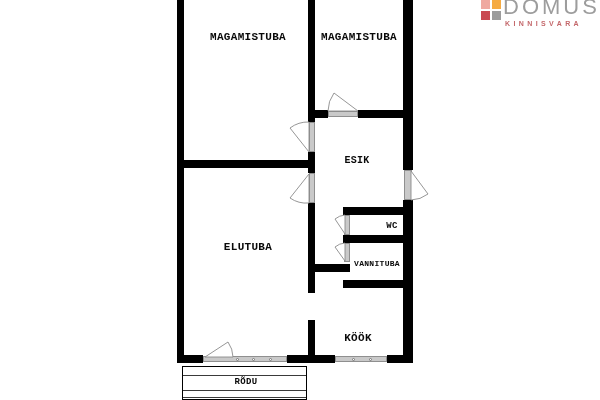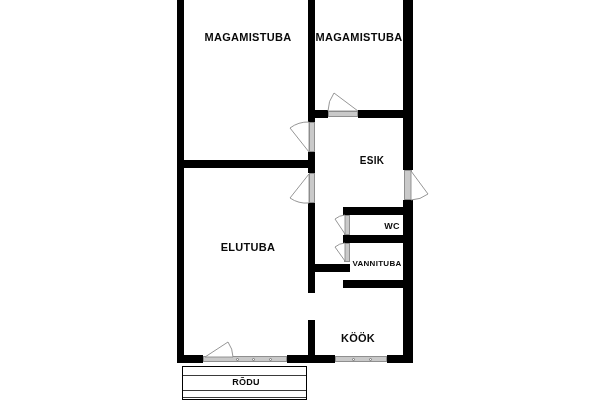--- a/index.html
+++ b/index.html
@@ -3,21 +3,21 @@
 <meta charset="utf-8">
 <style>
   html,body{margin:0;padding:0;background:#fff;}
   .stage{position:relative;width:600px;height:400px;background:#ffffff;overflow:hidden;
          font-family:"Liberation Sans",sans-serif;}
   .wall{position:absolute;background:#000;}
   .door-frame{position:absolute;background:#c9c9c9;border:1px solid #8f8f8f;box-sizing:border-box;}
   .win-dot{position:absolute;width:3px;height:3px;border:1px solid #777;border-radius:50%;background:#fff;box-sizing:border-box;}
   #arc-layer{position:absolute;left:0;top:0;width:600px;height:400px;}
   .room-label{position:absolute;transform:translate(-50%,-50%);font-weight:bold;color:#0a0a0a;
-              letter-spacing:0.3px;white-space:nowrap;}
+              letter-spacing:0.3px;white-space:nowrap;font-family:Liberation Mono, monospace;}
   .room-label.bg{background:#fff;padding:0 4px;text-align:right;}
   .balcony{position:absolute;border:1.5px solid #000;box-sizing:border-box;background:#fff;}
   .balcony-line{position:absolute;left:0;width:100%;height:1px;background:#3a3a3a;}
   .logo{position:absolute;}
   .logo-squares{position:absolute;}
   .logo-sq{position:absolute;width:9px;height:9px;}
   .brand{position:absolute;font-size:22px;letter-spacing:3px;font-weight:normal;line-height:1;}
   .tagline{position:absolute;font-size:7px;font-weight:bold;letter-spacing:3.4px;line-height:1;}
 </style>
 </head>
@@ -66,21 +66,31 @@
       <path d="M 309 152 L 290 128 A 30 30 0 0 1 309 122 Z" fill="#ffffff" stroke="#8a8a8a" stroke-width="0.9"></path>
       <path d="M 309 174 L 290 198 A 29 29 0 0 0 309 203 Z" fill="#ffffff" stroke="#8a8a8a" stroke-width="0.9"></path>
       <path d="M 411 171 L 428 194 A 29 29 0 0 1 411 200 Z" fill="#ffffff" stroke="#8a8a8a" stroke-width="0.9"></path>
       <path d="M 345 234 L 335 219 A 18 18 0 0 1 345 215 Z" fill="#ffffff" stroke="#8a8a8a" stroke-width="0.9"></path>
       <path d="M 345 261 L 335 247 A 17 17 0 0 1 345 243 Z" fill="#ffffff" stroke="#8a8a8a" stroke-width="0.9"></path>
       <path d="M 205 357 L 228 342 A 27 27 0 0 1 233 357 Z" fill="#ffffff" stroke="#8a8a8a" stroke-width="0.9"></path>
     </svg>
   <div id="labels-layer">
       <div class="room-label" style="left: 248px; top: 37px; font-size: 11px;">MAGAMISTUBA</div>
       <div class="room-label" style="left: 359px; top: 37px; font-size: 11px;">MAGAMISTUBA</div>
-      <div class="room-label" style="left: 372px; top: 160px; font-size: 10px;">ESIK</div>
+      <div class="room-label" style="left: 357px; top: 160px; font-size: 10px;">ESIK</div>
       <div class="room-label" style="left: 392px; top: 226px; font-size: 9px;">WC</div>
       <div class="room-label" style="left: 377px; top: 263px; font-size: 8px;">VANNITUBA</div>
       <div class="room-label" style="left: 248px; top: 247px; font-size: 11px;">ELUTUBA</div>
       <div class="room-label" style="left: 358px; top: 338px; font-size: 11px;">KÖÖK</div>
       <div class="room-label bg" style="left: 246px; top: 382px; font-size: 9px;">RÕDU</div>
     </div>
 
+  <div class="logo" style="left:481px;top:0;width:119px;height:30px;">
+    <div class="logo-squares" id="logo-squares" style="left:0;top:0;width:20px;height:20px;">
+        <div class="logo-sq" style="left: 0px; top: 0px; background: rgb(239, 169, 160);"></div>
+        <div class="logo-sq" style="left: 11px; top: 0px; background: rgb(245, 171, 67);"></div>
+        <div class="logo-sq" style="left: 0px; top: 11px; background: rgb(201, 74, 82);"></div>
+        <div class="logo-sq" style="left: 11px; top: 11px; background: rgb(156, 156, 156);"></div>
+      </div>
+    <div class="brand" style="left: 22px; top: -4px; color: rgb(157, 157, 157);">DOMUS</div>
+    <div class="tagline" style="left: 24px; top: 20px; color: rgb(196, 104, 107);">KINNISVARA</div>
+  </div>
 </div>
 
 </body></html>

